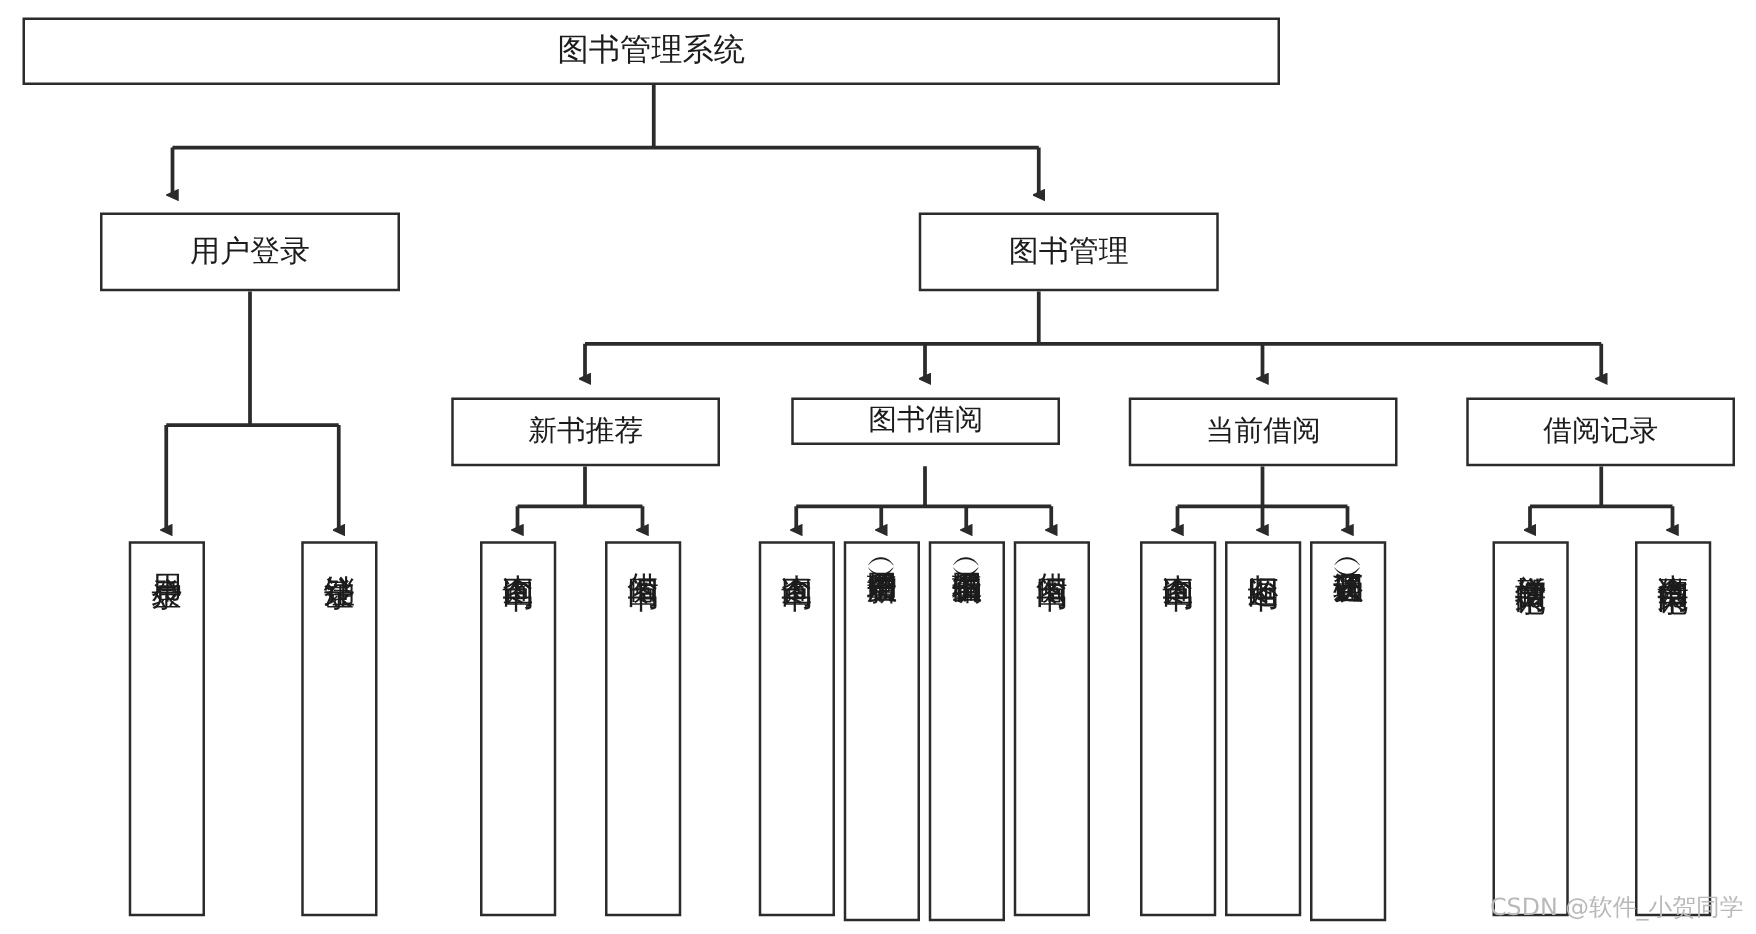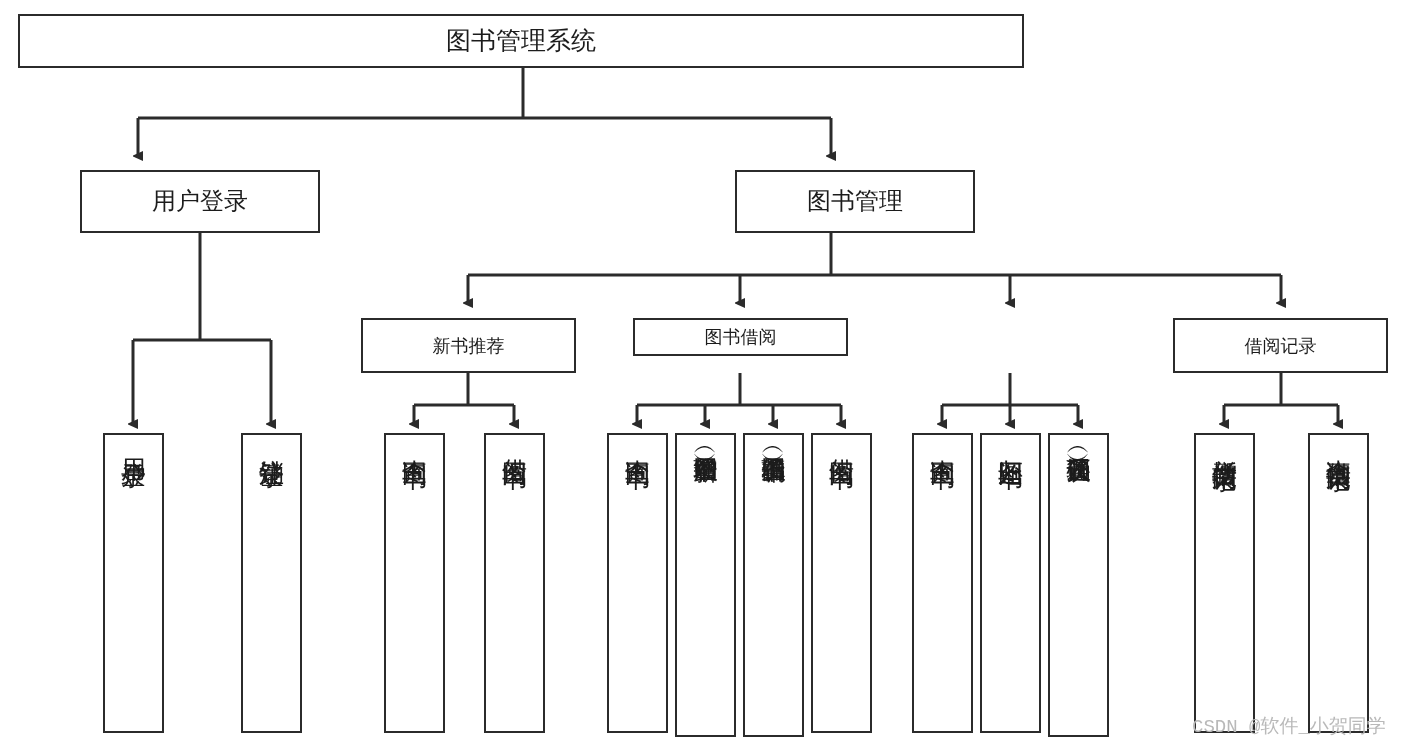--- a/index.html
+++ b/index.html
@@ -37,21 +37,21 @@
     z-index: 2;
   }
   .node .label {
     display: block;
     text-align: center;
     line-height: 1.18;
     white-space: nowrap;
   }
   .node.root .label   { font-size: 25px; }
   .node.level1 .label { font-size: 24px; }
-  .node.level2 .label { font-size: 18px; }
+  .node.level2 .label { font-size: 23px; }
   
   .node.leaf {
     align-items: flex-start;
     justify-content: center;
     padding-top: 4px;
   }
   .node.leaf .label {
     writing-mode: vertical-rl;
     text-orientation: upright;
     font-size: 25px;
@@ -137,20 +137,23 @@
   <div class="node level1" style="left:711px; top:170px; width:240px; height:63px;margin-left:24px;">
     <span class="label">图书管理</span>
   </div>
 
   <div class="node level2" style="left:361px; top:318px; width:215px; height:55px;">
     <span class="label">新书推荐</span>
   </div>
   <div class="node level2" style="left:633px; top:318px; width:215px; height:38px;">
     <span class="label">图书借阅</span>
   </div>
+  <div class="node level2" style="left:903px; top:318px; width:215px; height:55px;">
+    <span class="label">当前借阅</span>
+  </div>
   <div class="node level2" style="left:1173px; top:318px; width:215px; height:55px;">
     <span class="label">借阅记录</span>
   </div>
 
   <div class="node leaf" style="left:103px; top:433px; width:61px; height:300px;">
     <span class="label">用户登录</span>
   </div>
   <div class="node leaf" style="left:241px; top:433px; width:61px; height:300px;">
     <span class="label">注销登录</span>
   </div>
@@ -185,15 +188,15 @@
     <span class="label">确认归还（管理员）</span>
   </div>
 
   <div class="node leaf" style="left:1194px; top:433px; width:61px; height:300px;">
     <span class="label">新增借阅记录</span>
   </div>
   <div class="node leaf" style="left:1308px; top:433px; width:61px; height:300px;">
     <span class="label">查询借阅记录</span>
   </div>
 
-  <div class="watermark" style="left:1192px; top:713px;font-family:Liberation Mono, monospace;">CSDN @软件_小贺同学</div>
+  <div class="watermark" style="left:1192px; top:713px;">CSDN @软件_小贺同学</div>
 
 </div>
 
 </body></html>

